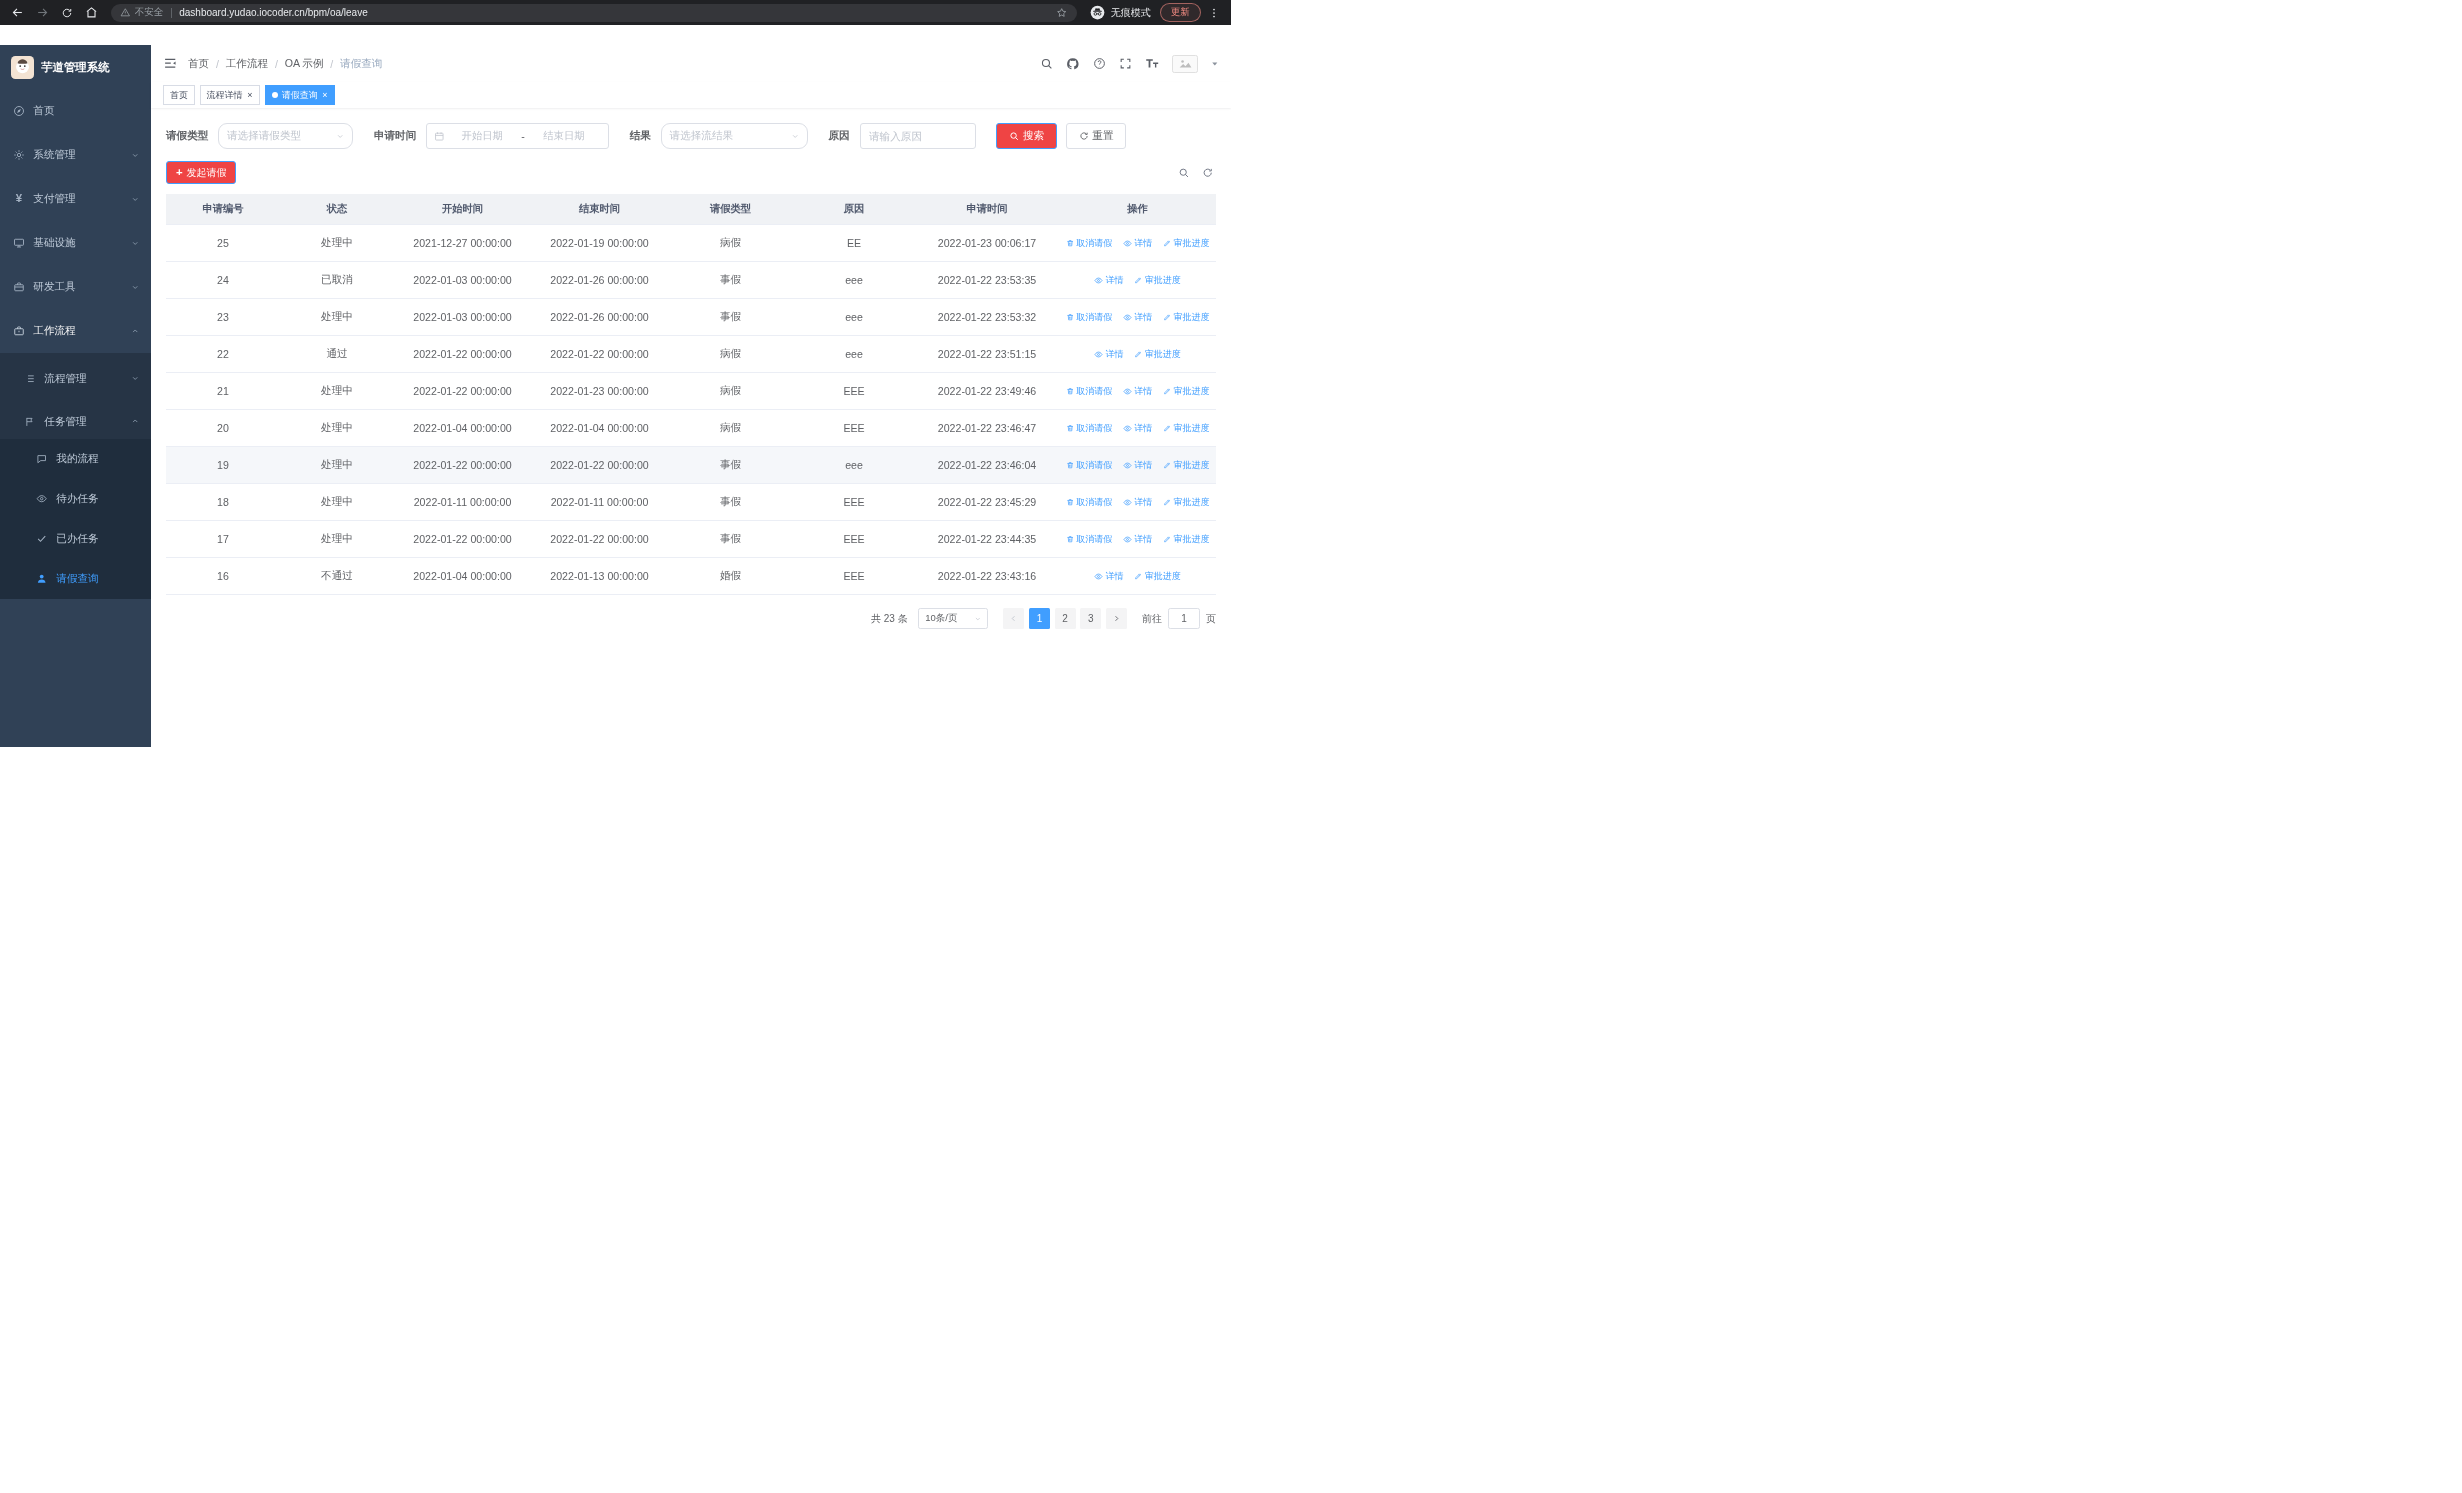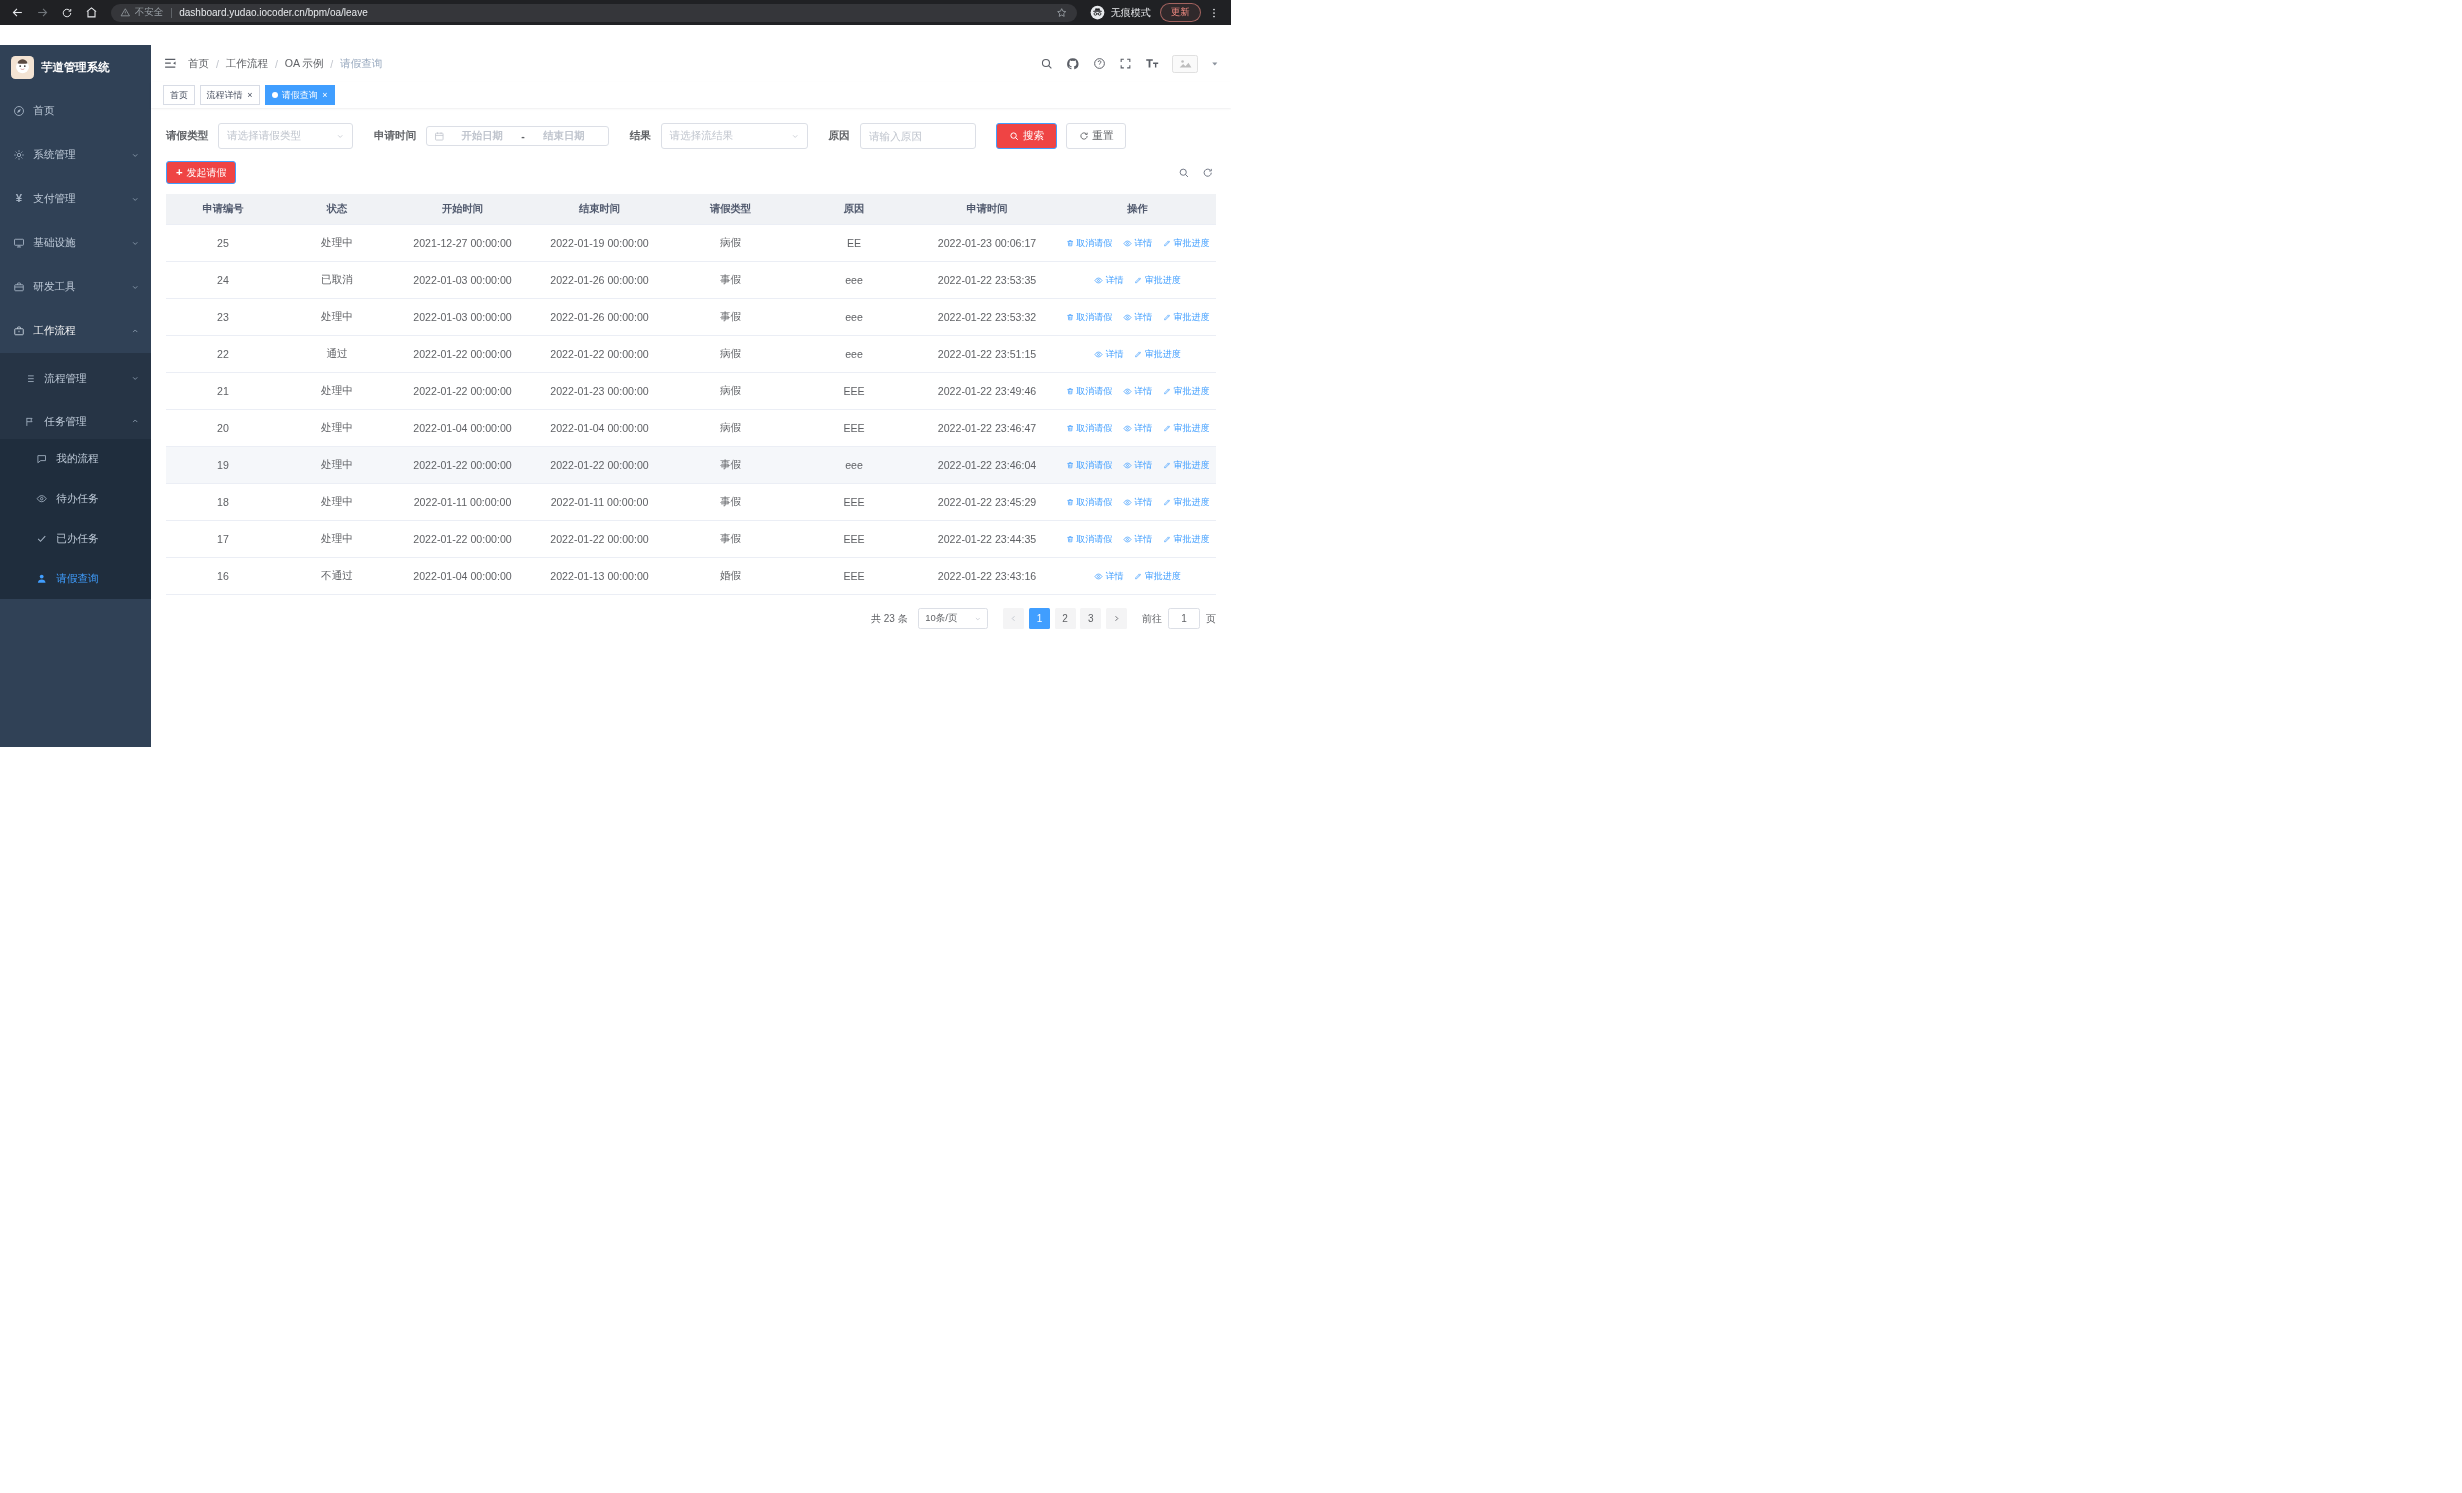--- a/index.html
+++ b/index.html
@@ -58,26 +58,26 @@
   .tag .x { font-size:9px; line-height:1; padding:0 0.8px; }
   .tag.active { background:#409eff; border-color:#409eff; color:#fff; }
   .tag .dot { width:6px; height:6px; border-radius:50%; background:#fff; }
 
   
   .page { flex:1; padding:10.6px 15px 0; overflow:hidden; }
 
   .filter { display:flex; align-items:center; margin:4.6px 0 12px; flex-wrap:nowrap; }
   .fgroup { display:flex; align-items:center; margin-right:20.5px; }
   .flabel { color:#606266; font-weight:bold; margin-right:10px; white-space:nowrap; }
-  .select { height:26px; border:0.8px solid #dcdfe6; border-radius:3px; background:#fff; display:flex; align-items:center; padding:0 7.6px; cursor:pointer; color:#bfc4cd; }
+  .select { height:26px; border:0.8px solid #dcdfe6; border-radius:9px; background:#fff; display:flex; align-items:center; padding:0 7.6px; cursor:pointer; color:#bfc4cd; }
   .select .ph { flex:1; font-size:10.6px; }
   .select .schev { color:#c0c4cc; margin-left:4.6px; }
   .sel-type { width:135px; }
   .sel-result { width:147px; }
-  .daterange { width:183px; height:20px; border:0.8px solid #dcdfe6; border-radius:3px; display:flex; align-items:center; padding:0 6.8px; color:#bfc4cd; cursor:pointer;font-weight:bold; }
+  .daterange { width:183px; height:26px; border:0.8px solid #dcdfe6; border-radius:3px; display:flex; align-items:center; padding:0 6.8px; color:#bfc4cd; cursor:pointer; }
   .daterange .dph { flex:1; text-align:center; font-size:10.3px; }
   .daterange .rsep { color:#606266; padding:0 1.5px; }
   .dr-ico { color:#c0c4cc; }
   .tinput { width:116px; height:26px; border:0.8px solid #dcdfe6; border-radius:3px; padding:0 8.4px; font-size:10.6px; color:#606266; outline:none; font-family:inherit; }
   .tinput::placeholder { color:#bfc4cd; }
   .btn { height:26px; display:inline-flex; align-items:center; gap:3.8px; padding:0 12px; border-radius:3px; border:0.8px solid #dcdfe6; background:#fff; color:#606266; font-size:10.6px; cursor:pointer; font-family:inherit; }
   .btn.primary { background:#ef4444; border-color:#409eff; color:#fff; }
   .btn.gap { margin-left:8.4px; }
 
   .toolbar { display:flex; align-items:center; margin-bottom:10px; }

